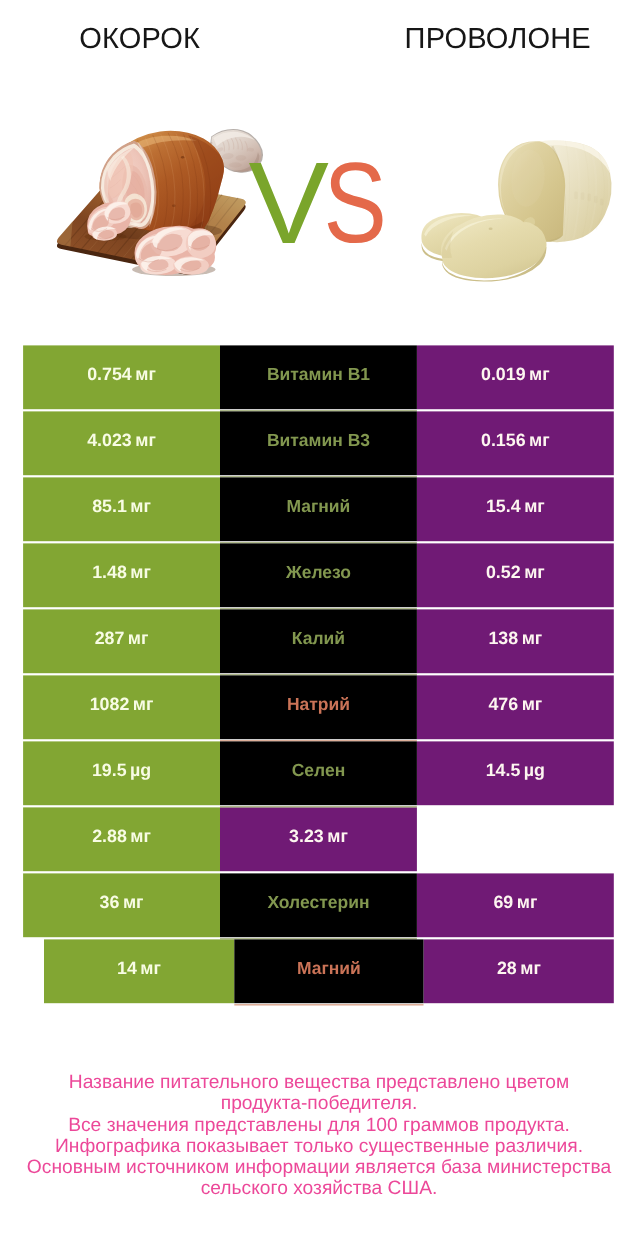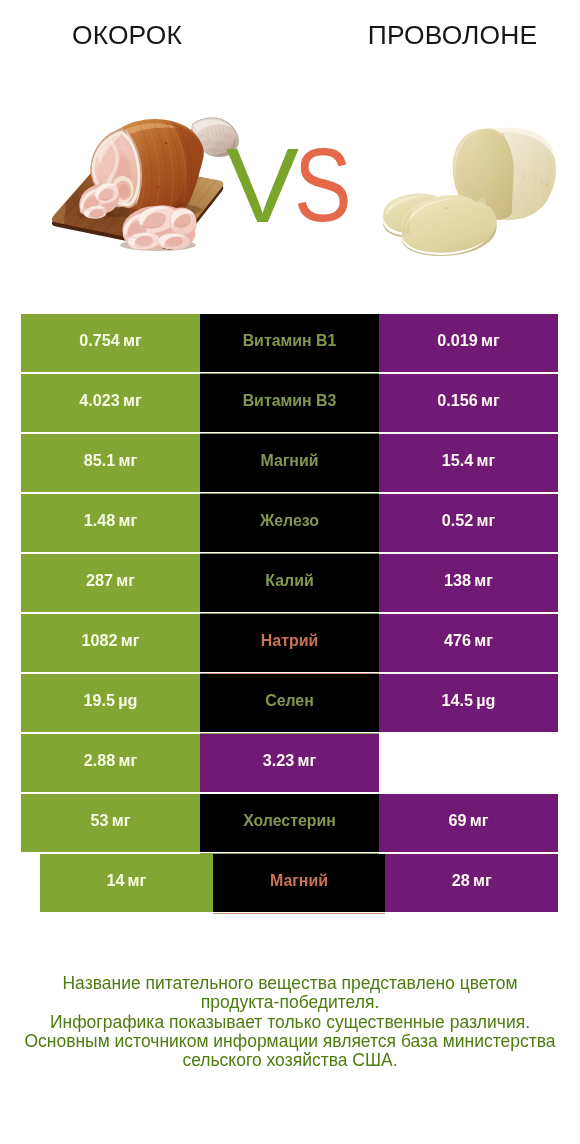--- a/index.html
+++ b/index.html
@@ -37,21 +37,21 @@
   .valwrap{display:flex;align-items:baseline;white-space:nowrap;position:relative;top:-2.5px;}
   .c-left .valwrap{color:#f8fce4;}
   .c-right .valwrap{color:#fdf6f0;}
   .num{font-size:16.2px;font-weight:600;letter-spacing:0px;}
   .unit{font-size:16.2px;font-weight:600;margin-left:3.2px;letter-spacing:0px;}
   .nut{font-size:15.9px;font-weight:600;letter-spacing:0px;white-space:nowrap;position:relative;top:-2.5px;}
   .nut.green{color:#82974f;}
   .nut.orange{color:#ca7357;}
 
   
-  .footer{position:absolute;left:0;top:974px;width:580px;text-align:center;color:#4d7c0f;}
+  .footer{position:absolute;left:0;top:974px;width:580px;text-align:center;color:#ec4899;}
   .footer .line{font-size:17.5px;line-height:19.25px;white-space:nowrap;letter-spacing:0px;}
 </style>
 </head>
 <body>
 
 <div class="page">
 
   <div class="title title-left">ОКОРОК</div>
   <div class="title title-right">ПРОВОЛОНЕ</div>
 
@@ -510,21 +510,21 @@
         <div class="cell c-right">
           <span class="valwrap">
             <span class="num">3.23</span>
             <span class="unit">мг</span>
           </span>
         </div>
       </div>
       <div class="row green">
         <div class="cell c-left">
           <span class="valwrap">
-            <span class="num">53</span>
+            <span class="num">36</span>
             <span class="unit">мг</span>
           </span>
         </div>
         <div class="cell c-mid">
           <span class="nut green">Холестерин</span>
         </div>
         <div class="cell c-right">
           <span class="valwrap">
             <span class="num">69</span>
             <span class="unit">мг</span>
@@ -546,18 +546,19 @@
             <span class="num">28</span>
             <span class="unit">мг</span>
           </span>
         </div>
       </div>
     </div>
 
   <div class="footer">
       <div class="line">Название питательного вещества представлено цветом</div>
       <div class="line">продукта-победителя.</div>
+      <div class="line">Все значения представлены для 100 граммов продукта.</div>
       <div class="line">Инфографика показывает только существенные различия.</div>
       <div class="line">Основным источником информации является база министерства</div>
       <div class="line">сельского хозяйства США.</div>
     </div>
 
 </div>
 
 </body></html>

